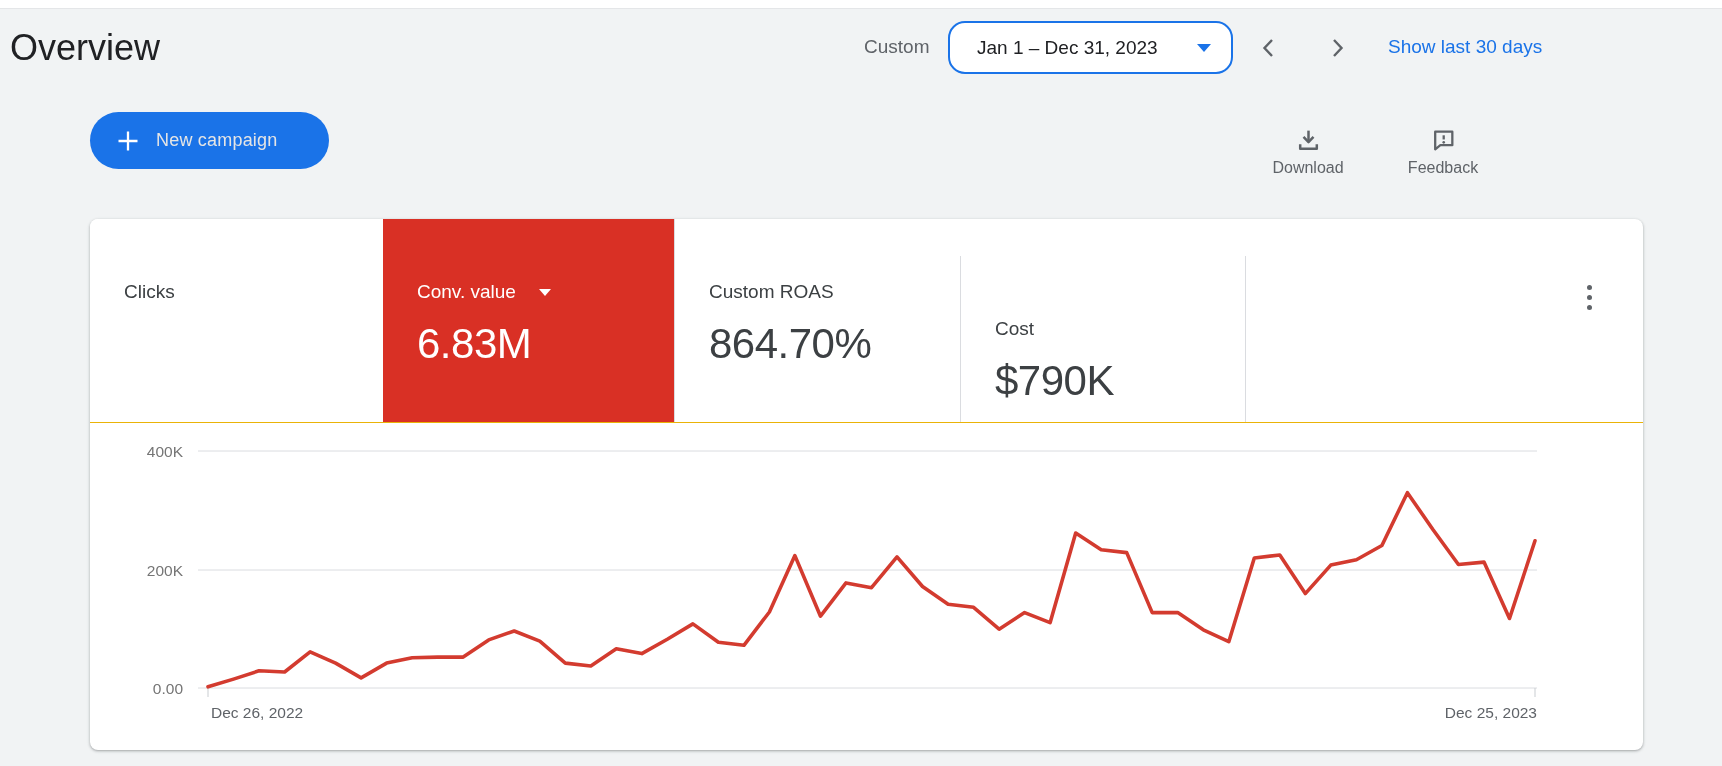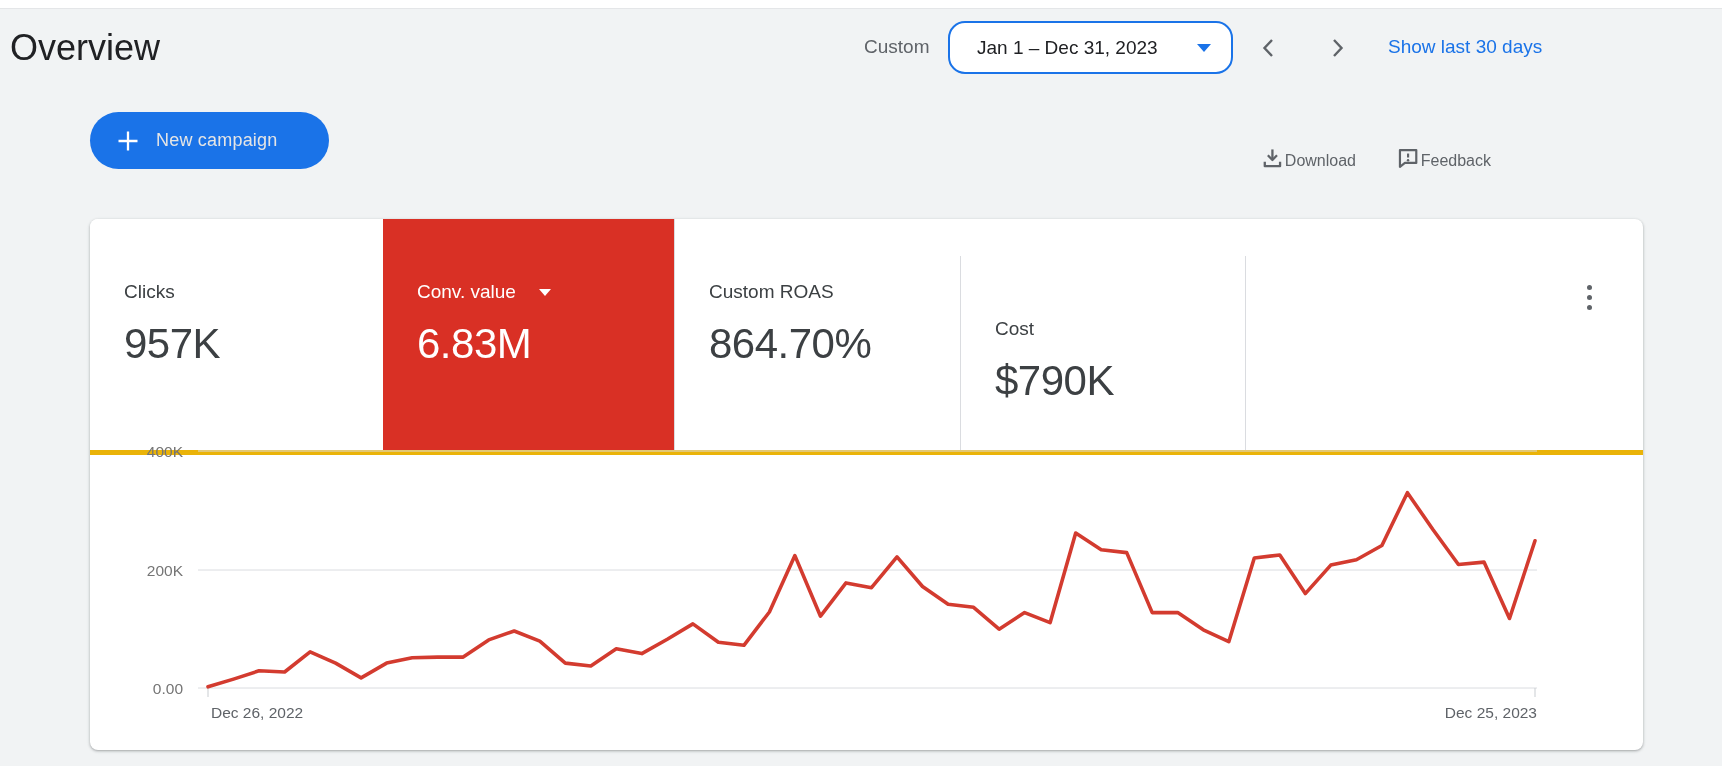--- a/index.html
+++ b/index.html
@@ -51,34 +51,34 @@
   .new-campaign-btn {
     position: absolute; left: 90px; top: 112px; width: 239px; height: 57px;
     background: #1a73e8; border: none; border-radius: 29px;
     display: flex; align-items: center; padding-left: 25px;
     color: #e5e5e5; cursor: pointer;
   }
   .new-campaign-btn .lbl { font-size: 18px; font-weight: 500; margin-left: 15px; letter-spacing: .2px; }
   .icon-action {
     position: absolute; top: 127px; width: 96px; height: 62px;
     background: none; border: none; cursor: pointer;
-    display: flex; flex-direction: row; align-items: center;
+    display: flex; flex-direction: column; align-items: center;
     color: #5f6368;
   }
   .icon-action .lbl { font-size: 16px; margin-top: 5px; color: #5f6368; }
   .download-act { left: 1260px; }
   .feedback-act { left: 1395px; }
   
   .card {
     position: absolute; left: 90px; top: 219px; width: 1553px; height: 531px;
     background: #fff; border-radius: 8px;
     box-shadow: 0 1px 2px rgba(60,64,67,.3), 0 1px 3px 1px rgba(60,64,67,.12);
   }
   .tile-row {
-    display: flex; height: 236px; border-bottom: 5px solid #eab308;
+    display: flex; height: 204px; border-bottom: 1px solid #eab308;
   }
   .tile {
     padding: 62px 0 0 34px; cursor: pointer; background: #fff;
   }
   .tile.t1 { width: 293px; border-top-left-radius: 8px; }
   .tile.t2 { width: 291px; }
   .tile.t3 { width: 286px; border-left: 1px solid #dadce0; }
   .tile.t4 { width: 286px; border-left: 1px solid #dadce0; border-right: 1px solid #dadce0; margin-top: 37px; }
   .tile .m-label { font-size: 19px; color: #3c4043; display: flex; align-items: center; }
   .tile .m-value { font-size: 42px; color: #3c4043; margin-top: 17px; letter-spacing: -.5px; }
@@ -150,21 +150,20 @@
   </svg>
   <span class="lbl">Feedback</span>
 </button>
 
 <div class="card">
   <div class="tile-row">
     <div class="tile t1">
       <div class="m-label">
           <span>Clicks</span>
         </div>
-      <div class="m-value">957K</div>
     </div>
     <div class="tile t2 selected">
       <div class="m-label">
           <span>Conv. value</span>
           <span class="sel-caret"></span>
         </div>
       <div class="m-value">6.83M</div>
     </div>
     <div class="tile t3">
       <div class="m-label">

